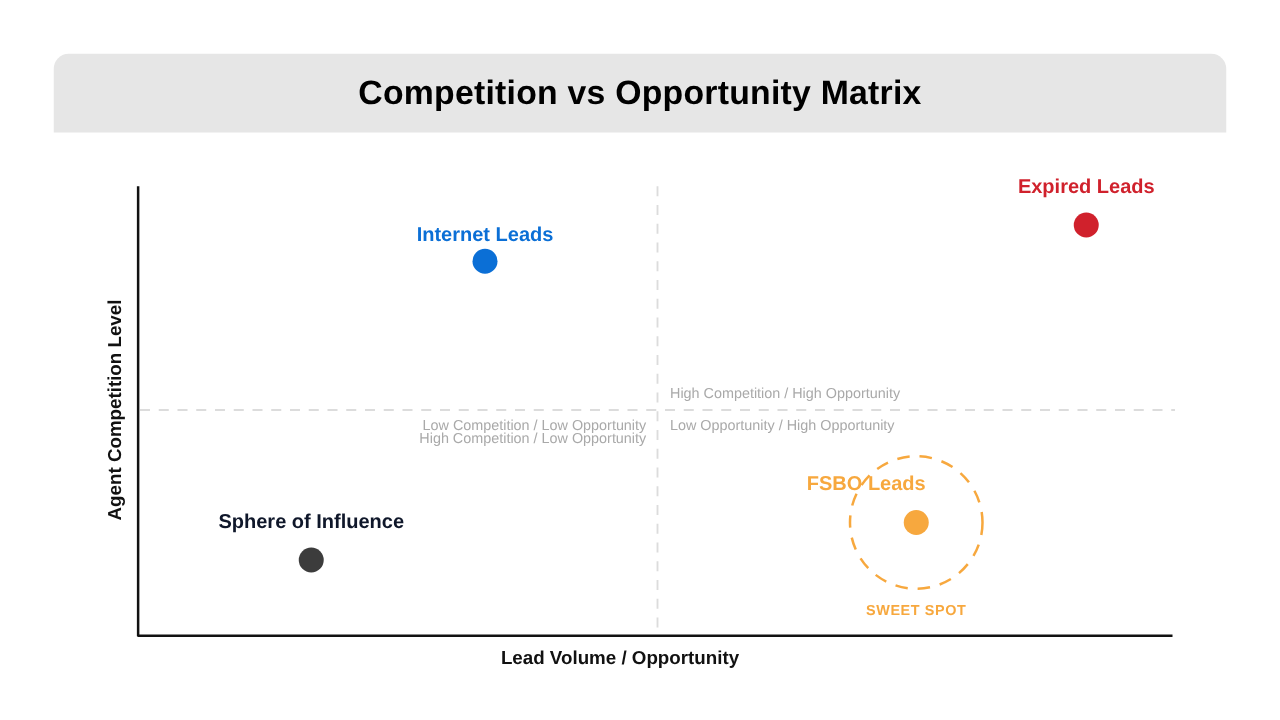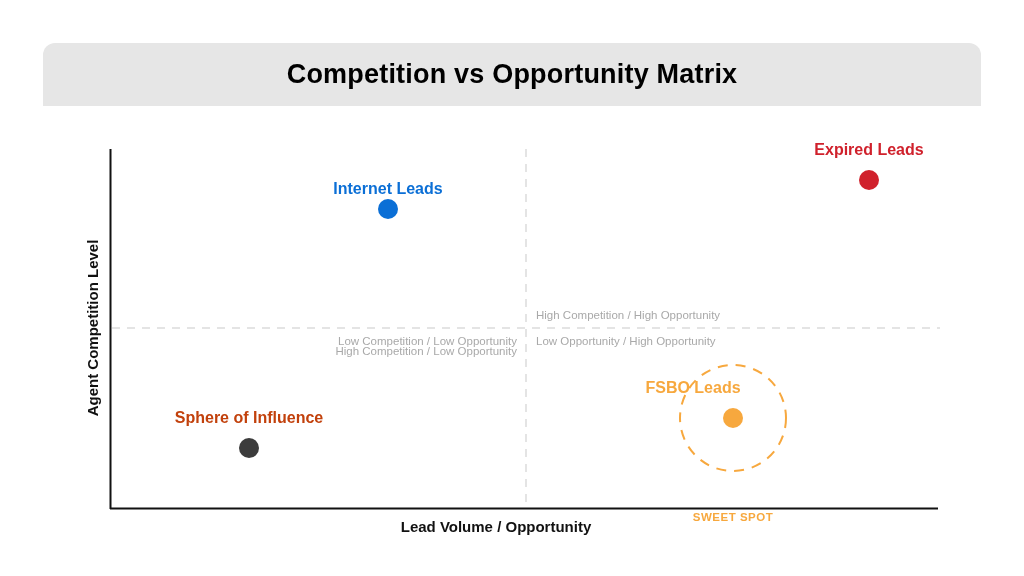--- a/index.html
+++ b/index.html
@@ -48,15 +48,15 @@
 <span class="y-label">Agent Competition Level</span>
 <span class="x-label">Lead Volume / Opportunity</span>
 
 <span class="q-label q-tl">High Competition / Low Opportunity</span>
 <span class="q-label q-tr">High Competition / High Opportunity</span>
 <span class="q-label q-bl">Low Competition / Low Opportunity</span>
 <span class="q-label q-br">Low Opportunity / High Opportunity</span>
 
 <span class="pt-label" style="left:388px; top:170px; color:#0B6FD6;margin-top:10px;">Internet Leads</span>
 <span class="pt-label" style="left:869px; top:141px; color:#D0212C;">Expired Leads</span>
-<span class="pt-label" style="left:249px; top:409px; color:#c2410c;">Sphere of Influence</span>
+<span class="pt-label" style="left:249px; top:409px; color:#0f172a;">Sphere of Influence</span>
 <span class="pt-label" style="left:693px; top:379px; color:#F7A83E;">FSBO Leads</span>
-<span class="sweet" style="left:733px; top:483px; color:#F7A83E;margin-top:28px;">SWEET SPOT</span>
+<span class="sweet" style="left:733px; top:483px; color:#F7A83E;">SWEET SPOT</span>
 
 </body></html>

